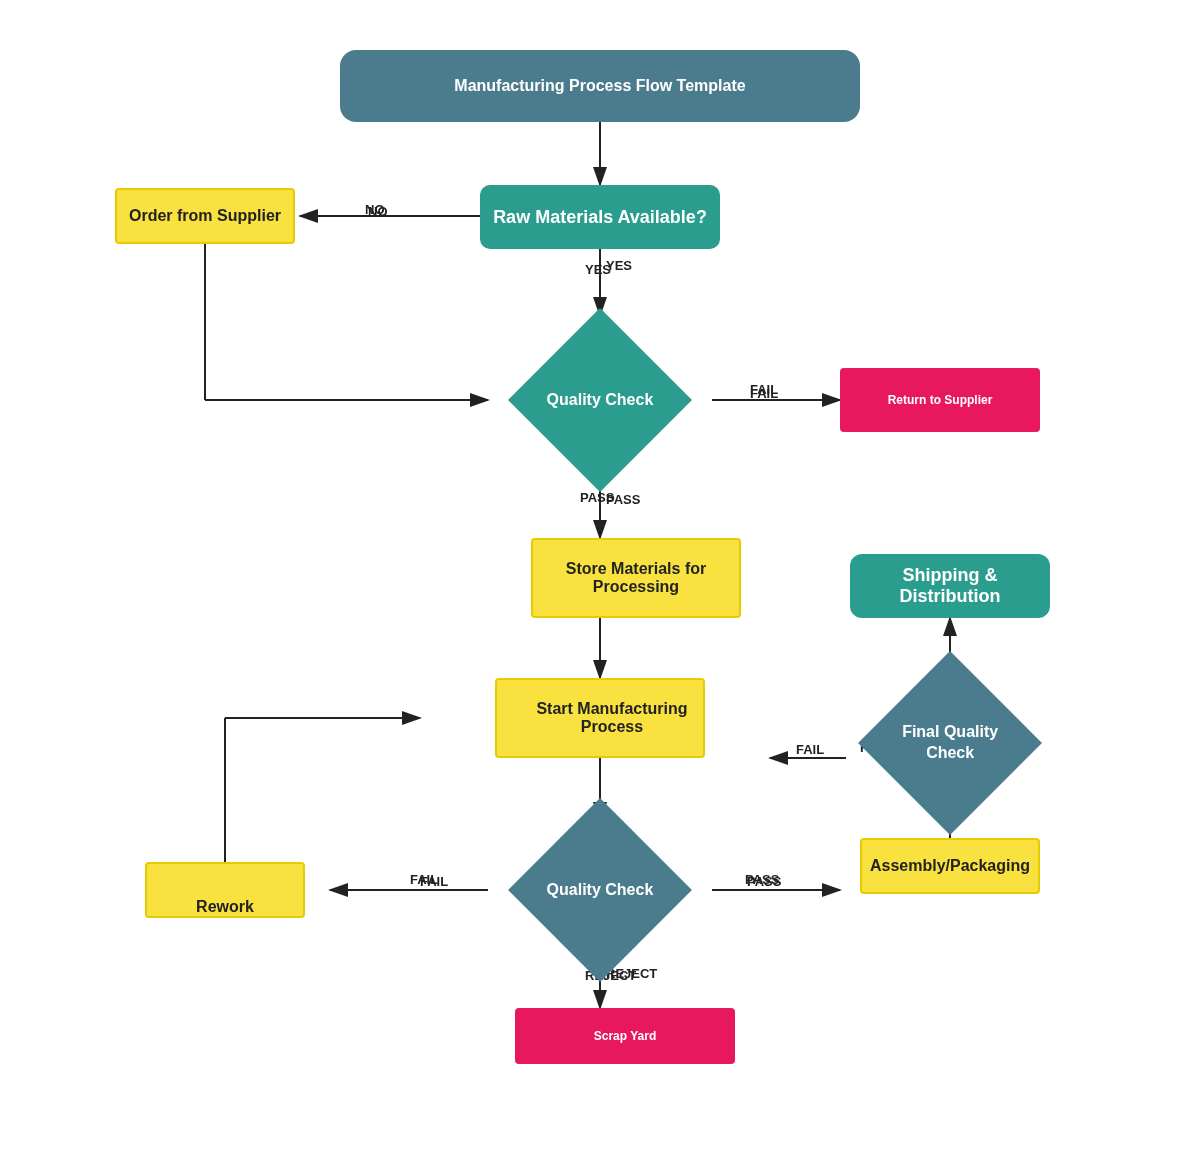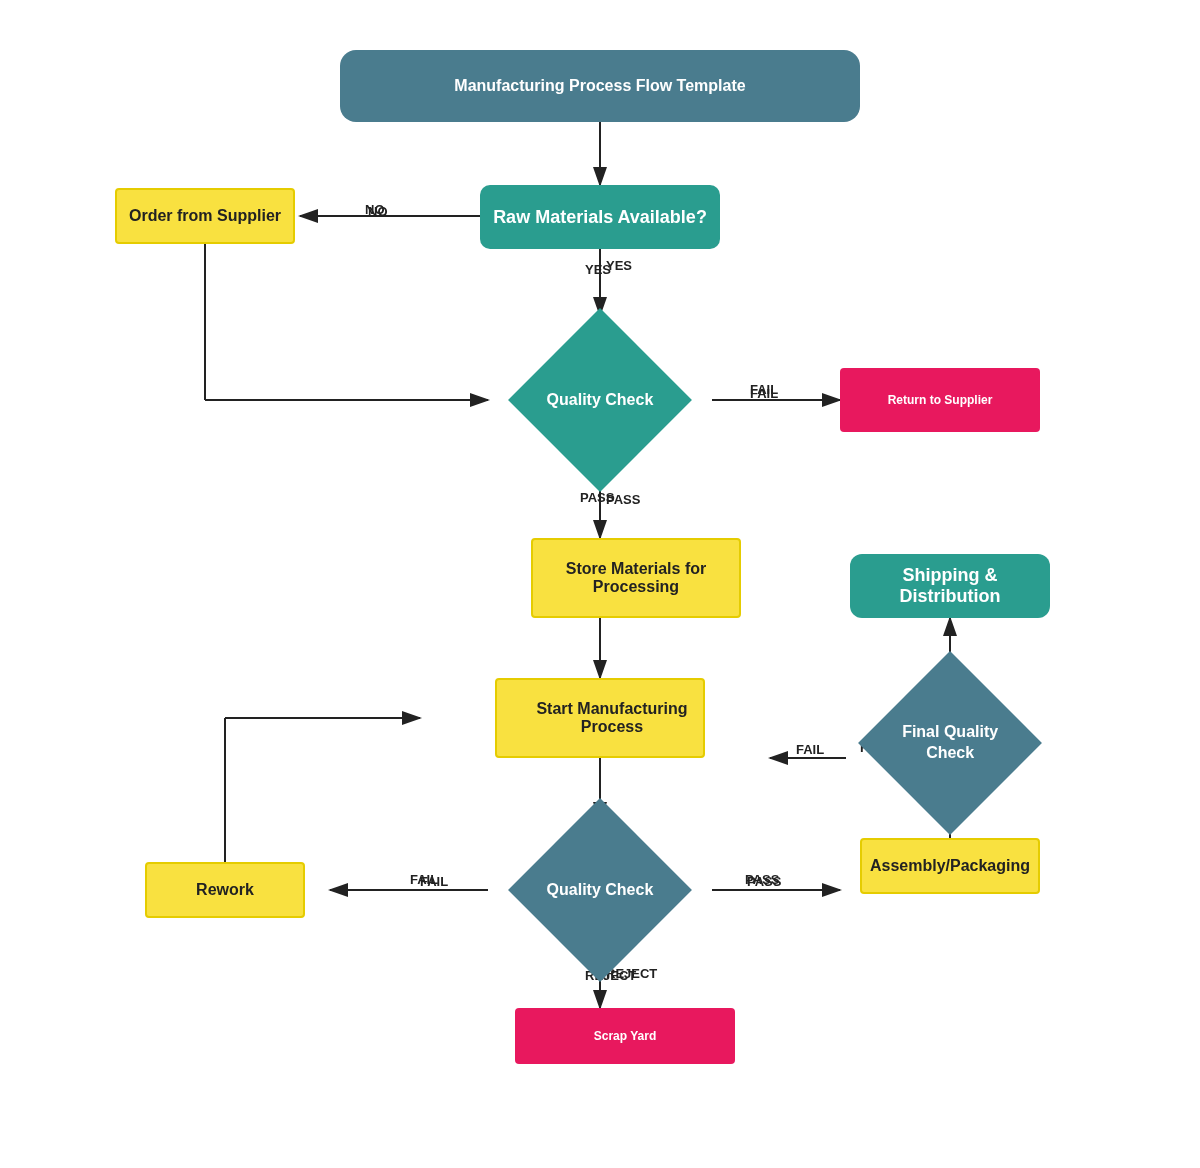--- a/index.html
+++ b/index.html
@@ -196,21 +196,21 @@
   </div>
 
   <div class="node node-decision node-decision-slate" style="width:130px;height:130px;left:835px;top:648px;">
     <div class="label">Final Quality Check</div>
   </div>
 
   <div class="node node-decision node-decision-slate" style="width:130px;height:130px;left:485px;top:795px;">
     <div class="label">Quality Check</div>
   </div>
 
-  <div class="node node-rect-yellow" style="width:160px;height:56px;left:95px;top:832px;">
+  <div class="node node-rect-yellow" style="width:160px;height:56px;left:95px;top:832px;align-items:flex-end;">
     <span>Rework</span>
   </div>
 
   <div class="node node-rect-yellow" style="width:180px;height:56px;left:810px;top:808px;">
     <span>Assembly/Packaging</span>
   </div>
 
   <div class="node node-rect-pink" style="width:220px;height:56px;left:440px;top:978px;margin-left:25px;">
     <span>Scrap Yard</span>
   </div>

